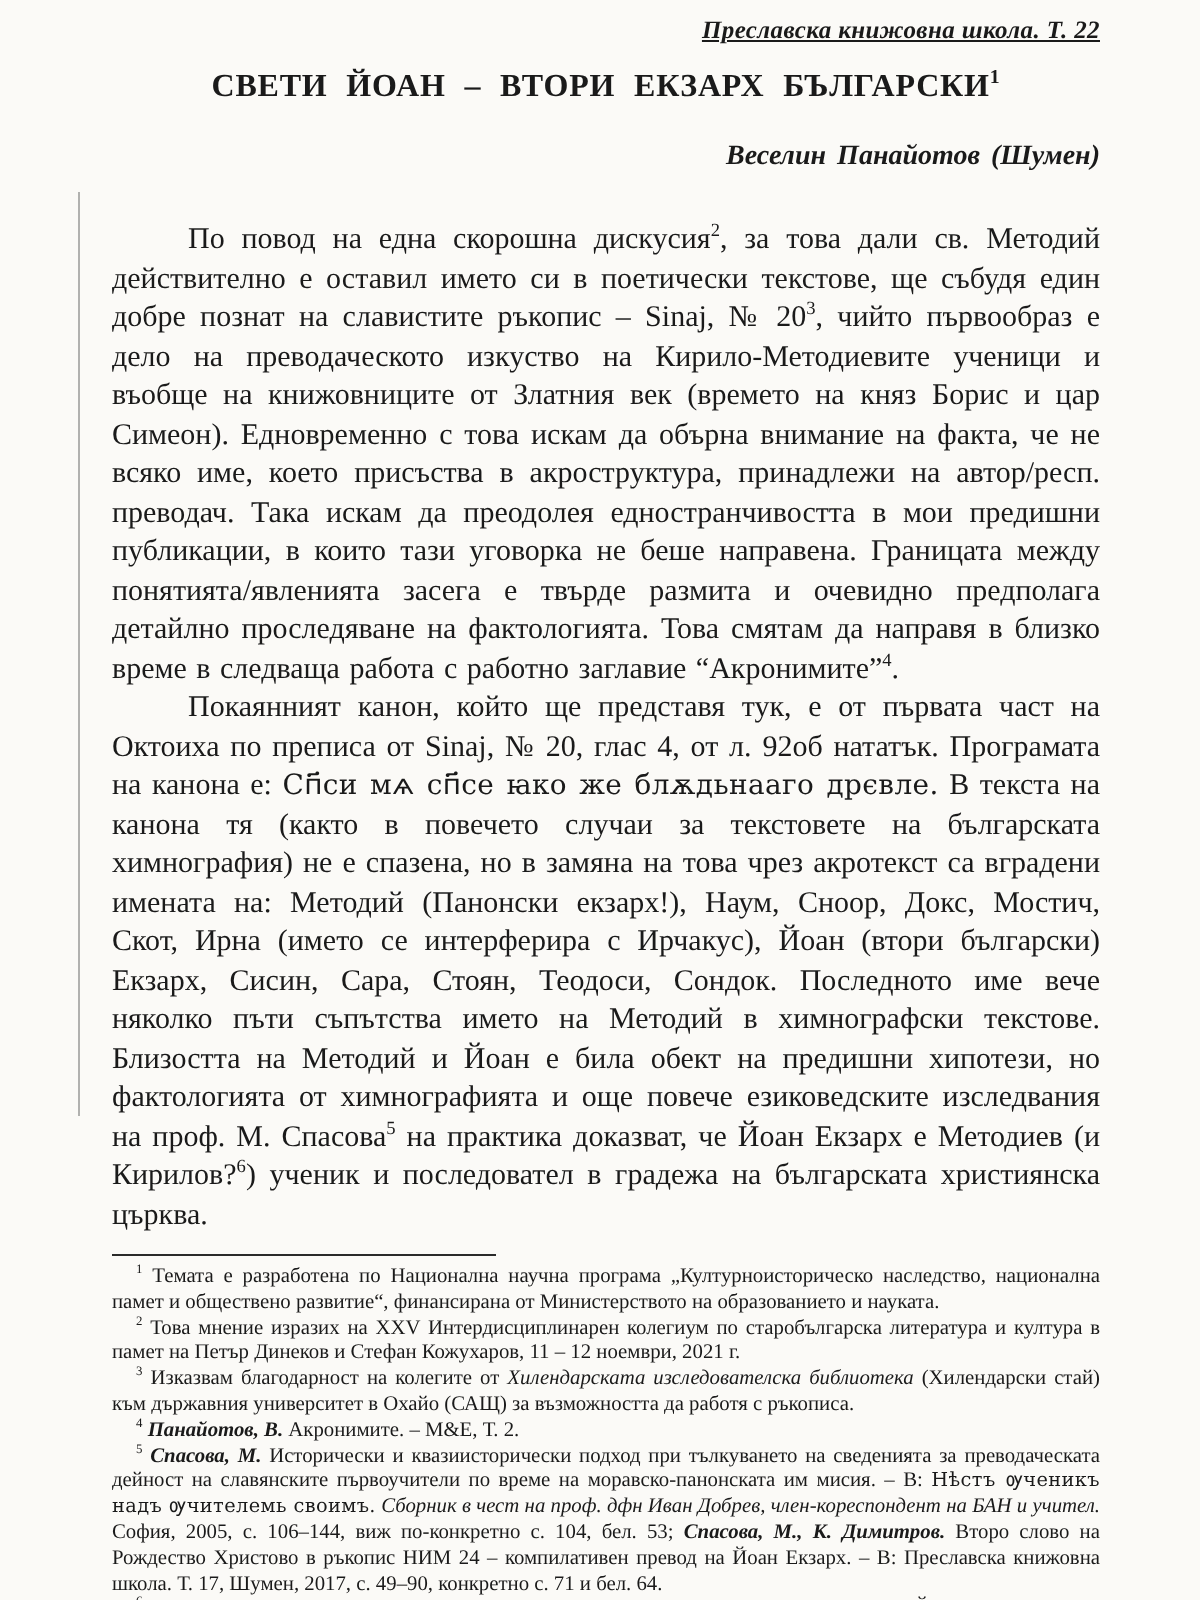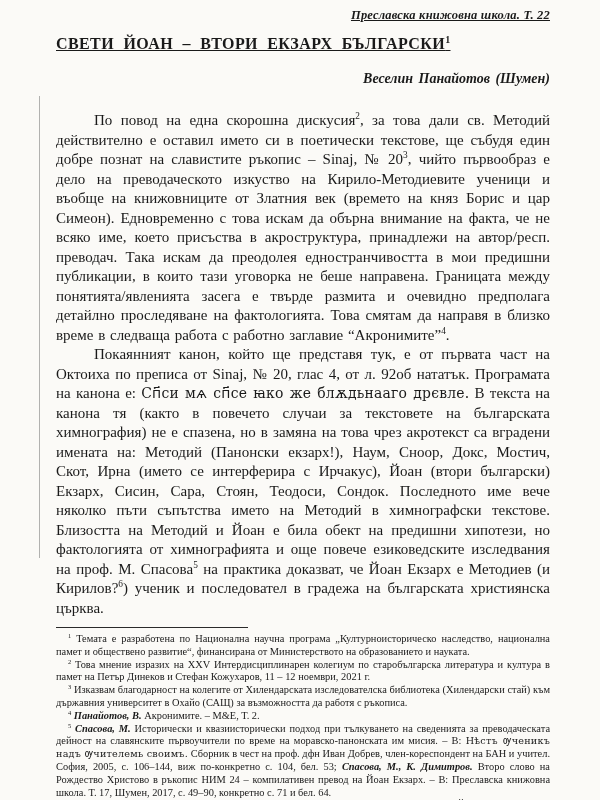--- a/index.html
+++ b/index.html
@@ -17,26 +17,25 @@
   .journal-header {
     text-align:right;
     font-style:italic;
     font-weight:bold;
     font-size:12.5px;
     text-decoration:underline;
     letter-spacing:0.2px;
   }
   .article-title {
     margin:12px 0 0 0;
-    text-align:left;
+    text-align:center;
     font-size:16px;
     font-weight:bold;
     word-spacing:5px;
     letter-spacing:0.4px;
-    text-decoration:underline;
   }
   .article-author {
     margin:18px 0 24px 0;
     text-align:right;
     font-size:14px;
     font-weight:bold;
     font-style:italic;
     word-spacing:2px;
   }
   .article-body p {
@@ -45,21 +44,21 @@
     line-height:1.3;
     text-align:justify;
     text-indent:38px;
     word-spacing:1px;
   }
   sup {
     font-size:0.62em;
     line-height:0;
     vertical-align:super;
   }
-  .seg-italic { }
+  .seg-italic { font-style:italic; }
   .seg-bolditalic { font-style:italic; font-weight:bold; }
   .seg-cs {
     font-family:"DejaVu Serif","DejaVu Sans",serif;
     font-size:0.93em;
     letter-spacing:0.2px;
   }
   .footnote-sep {
     border:none;
     border-top:1.5px solid #2a2a2a;
     width:192px;

